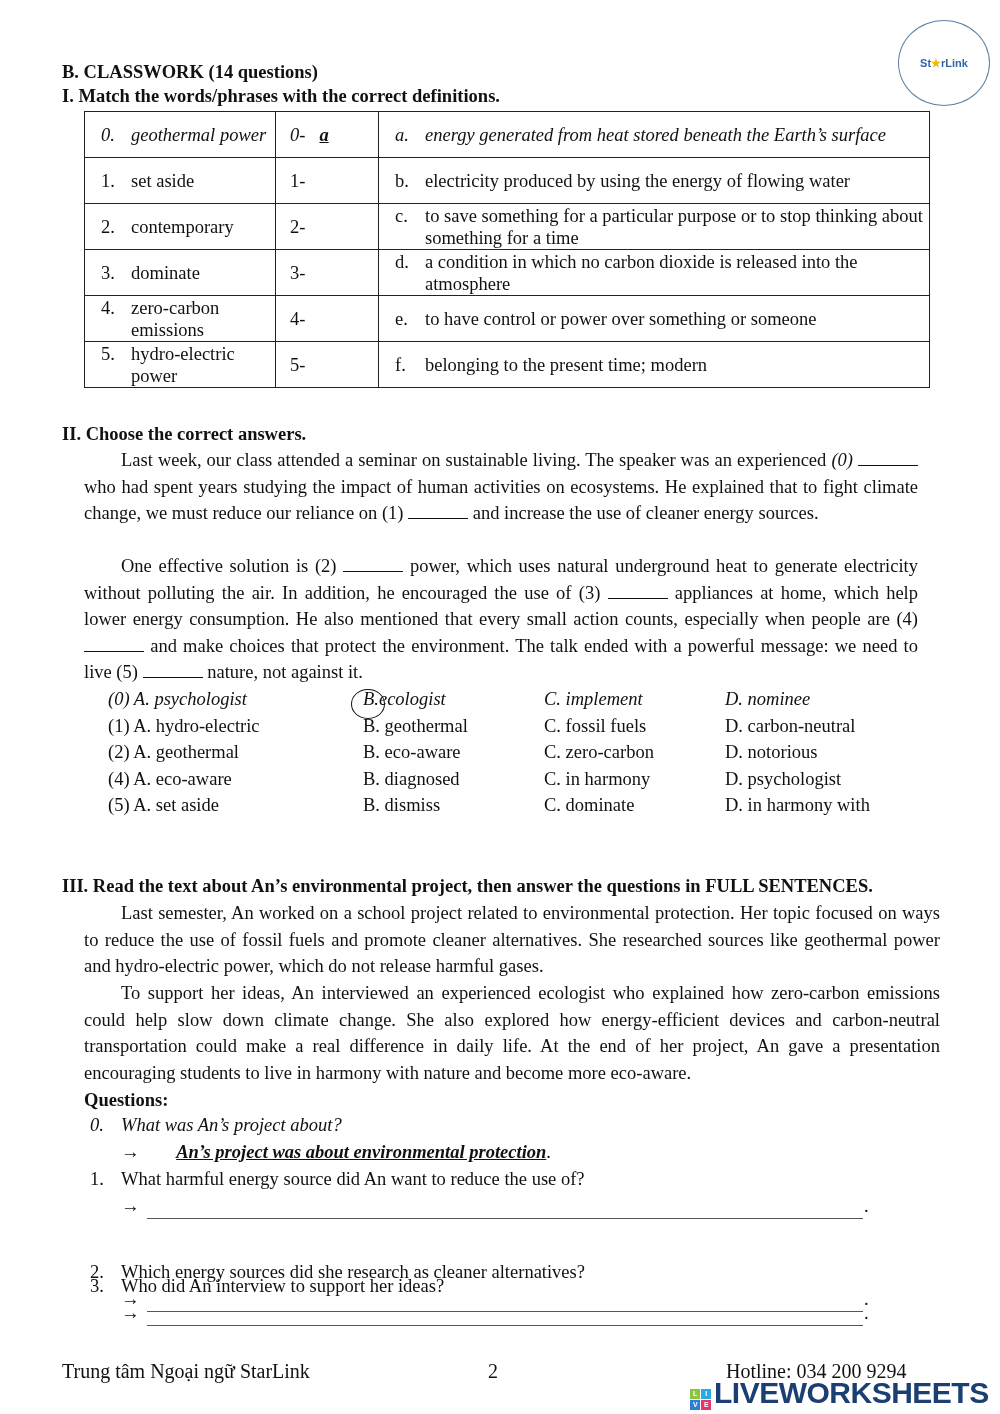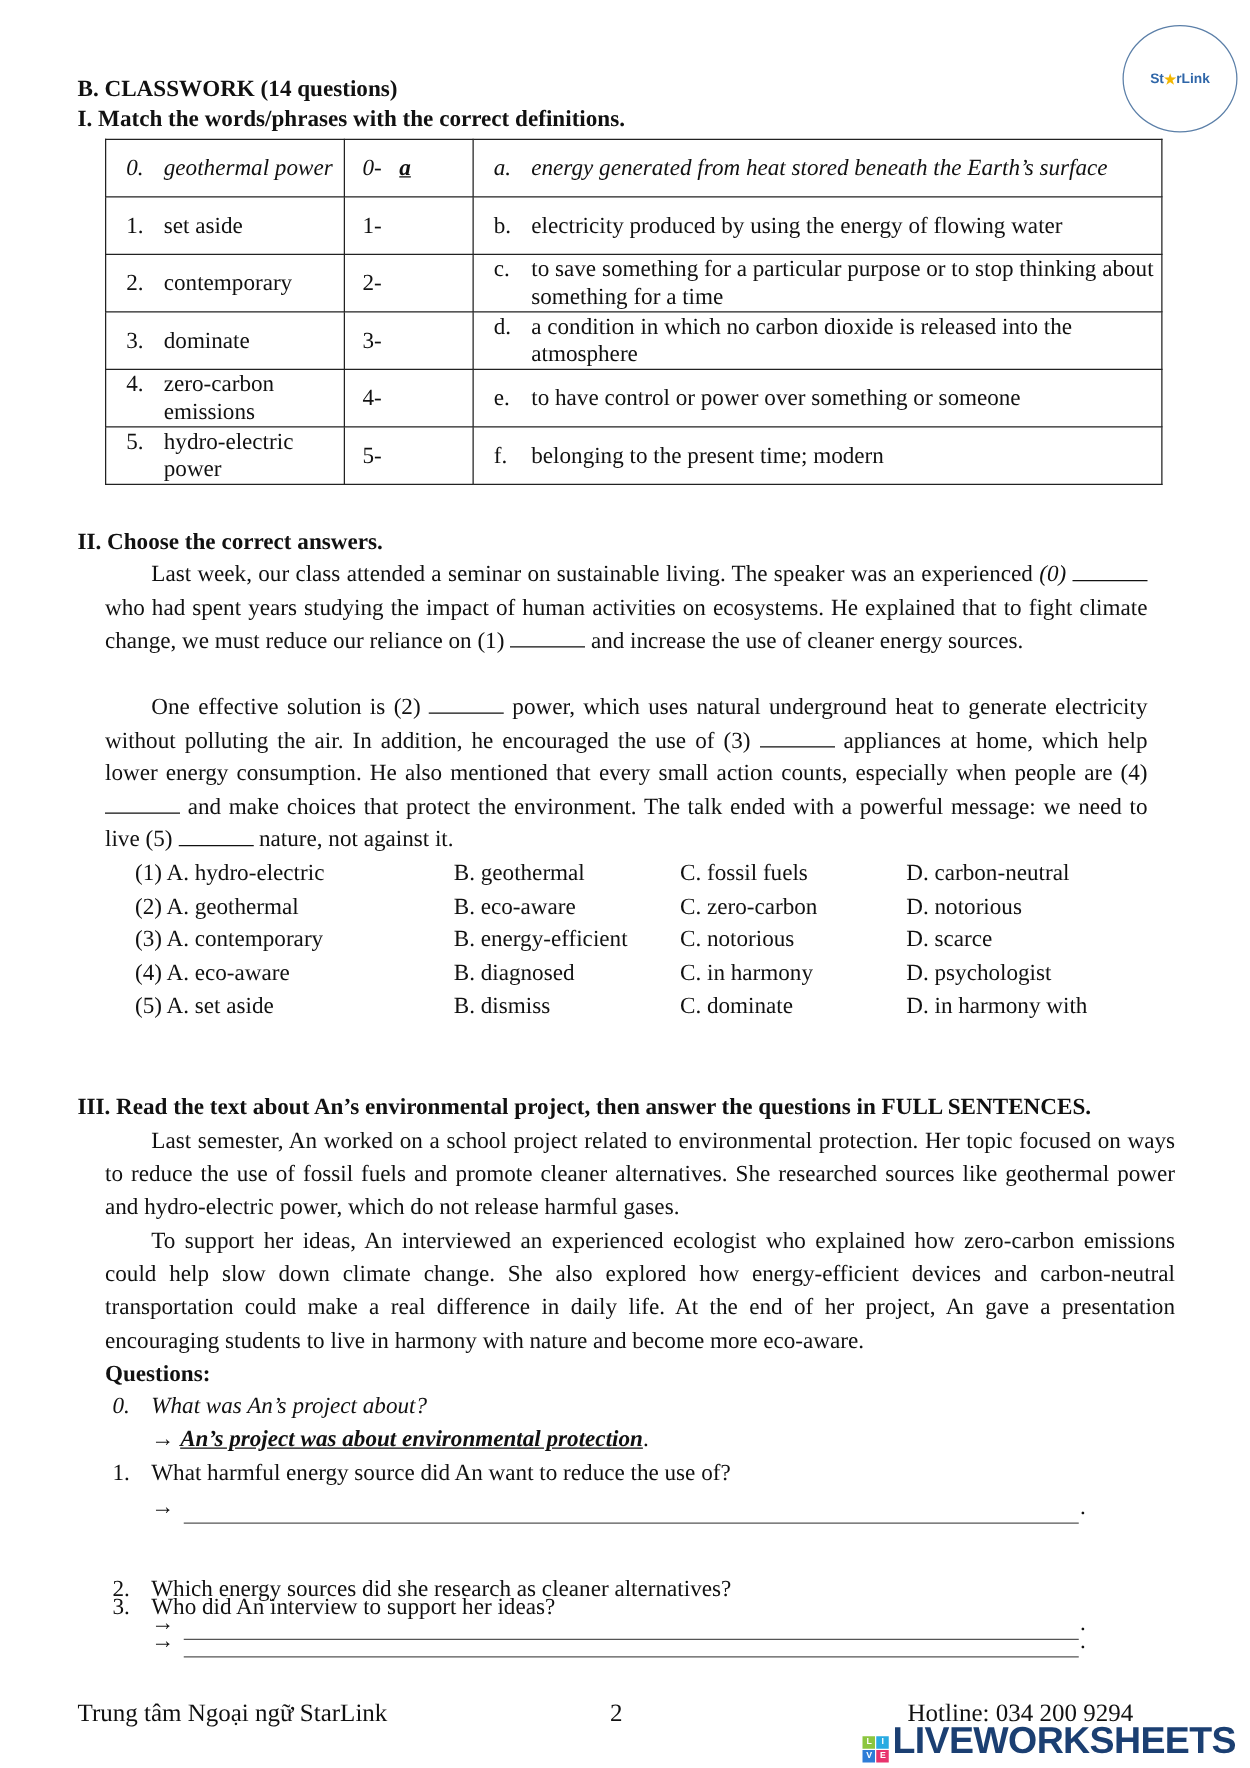--- a/index.html
+++ b/index.html
@@ -179,39 +179,39 @@
   </tbody>
 </table>
 
 <div class="abs heading" style="top:424px;">II. Choose the correct answers.</div>
 
 <div class="abs para" style="top:447px;"><span class="indent"></span><span>Last week, our class attended a seminar on sustainable living. The speaker was an experienced </span><span class="ital">(0)</span> <span class="blank"></span><span> who had spent years studying the impact of human activities on ecosystems. He explained that to fight climate change, we must reduce our reliance on (1) </span><span class="blank"></span><span> and increase the use of cleaner energy sources.</span></div>
 
 <div class="abs para" style="top:553px;"><span class="indent"></span><span>One effective solution is (2) </span><span class="blank"></span><span> power, which uses natural underground heat to generate electricity without polluting the air. In addition, he encouraged the use of (3) </span><span class="blank"></span><span> appliances at home, which help lower energy consumption. He also mentioned that every small action counts, especially when people are (4) </span><span class="blank"></span><span> and make choices that protect the environment. The talk ended with a powerful message: we need to live (5) </span><span class="blank"></span><span> nature, not against it.</span></div>
 
 <div class="abs opts">
+  <div class="opt-row ital">
+    <span class="oa">(0) A. psychologist</span>
+    <span class="ob"><span class="circled">B.</span><span>ecologist</span></span>
+    <span class="oc">C. implement</span>
+    <span class="od">D. nominee</span>
+  </div>
   <div class="opt-row">
     <span class="oa">(1) A. hydro-electric</span>
     <span class="ob"><span>B.</span><span> geothermal</span></span>
     <span class="oc">C. fossil fuels</span>
     <span class="od">D. carbon-neutral</span>
   </div>
   <div class="opt-row">
     <span class="oa">(2) A. geothermal</span>
     <span class="ob"><span>B.</span><span> eco-aware</span></span>
     <span class="oc">C. zero-carbon</span>
     <span class="od">D. notorious</span>
   </div>
   <div class="opt-row">
-    <span class="oa">(3) A. contemporary</span>
-    <span class="ob"><span>B.</span><span> energy-efficient</span></span>
-    <span class="oc">C. notorious</span>
-    <span class="od">D. scarce</span>
-  </div>
-  <div class="opt-row">
     <span class="oa">(4) A. eco-aware</span>
     <span class="ob"><span>B.</span><span> diagnosed</span></span>
     <span class="oc">C. in harmony</span>
     <span class="od">D. psychologist</span>
   </div>
   <div class="opt-row">
     <span class="oa">(5) A. set aside</span>
     <span class="ob"><span>B.</span><span> dismiss</span></span>
     <span class="oc">C. dominate</span>
     <span class="od">D. in harmony with</span>
@@ -220,21 +220,21 @@
 
 <div class="abs heading" style="top:876px;">III. Read the text about An’s environmental project, then answer the questions in FULL SENTENCES.</div>
 
 <div class="abs para" style="top:900px; width:856px;"><span class="indent"></span><span>Last semester, An worked on a school project related to environmental protection. Her topic focused on ways to reduce the use of fossil fuels and promote cleaner alternatives. She researched sources like geothermal power and hydro-electric power, which do not release harmful gases.</span></div>
 <div class="abs para" style="top:980px; width:856px;"><span class="indent"></span><span>To support her ideas, An interviewed an experienced ecologist who explained how zero-carbon emissions could help slow down climate change. She also explored how energy-efficient devices and carbon-neutral transportation could make a real difference in daily life. At the end of her project, An gave a presentation encouraging students to live in harmony with nature and become more eco-aware.</span></div>
 
 <div class="abs bold" style="left:84px; top:1088px; line-height:24px;">Questions:</div>
 
 <div class="abs q" style="top:1112px;">
   <div class="ital"><span class="qn">0.</span><span>What was An’s project about?</span></div>
-  <div style="padding-left:31px;"><span>→</span> <span class="bold ital" style="text-decoration:underline;">An’s project was about environmental protection</span><span>.</span></div>
+  <div style="padding-left:31px;"><span>→</span> <span class="bold ital" style="text-decoration:underline;margin-left:32px;">An’s project was about environmental protection</span><span>.</span></div>
 </div>
 
 <div class="abs q" style="top:1166px;">
   <div><span class="qn">1.</span><span>What harmful energy source did An want to reduce the use of?</span></div>
   <div class="arrowline">
       <span class="arrow">→</span>
       <span class="line"></span>
       <span class="dot">.</span>
     </div>
 </div>

